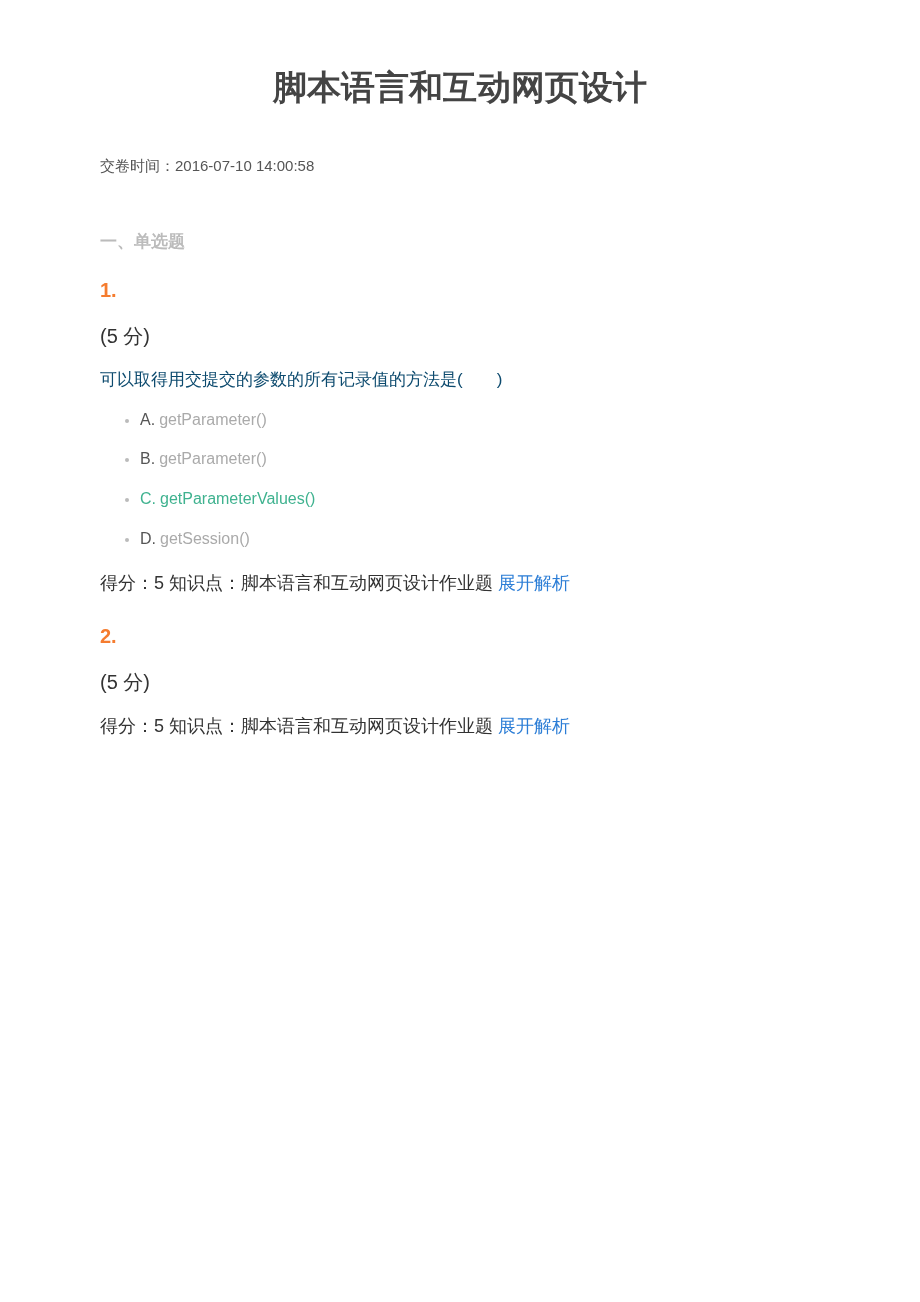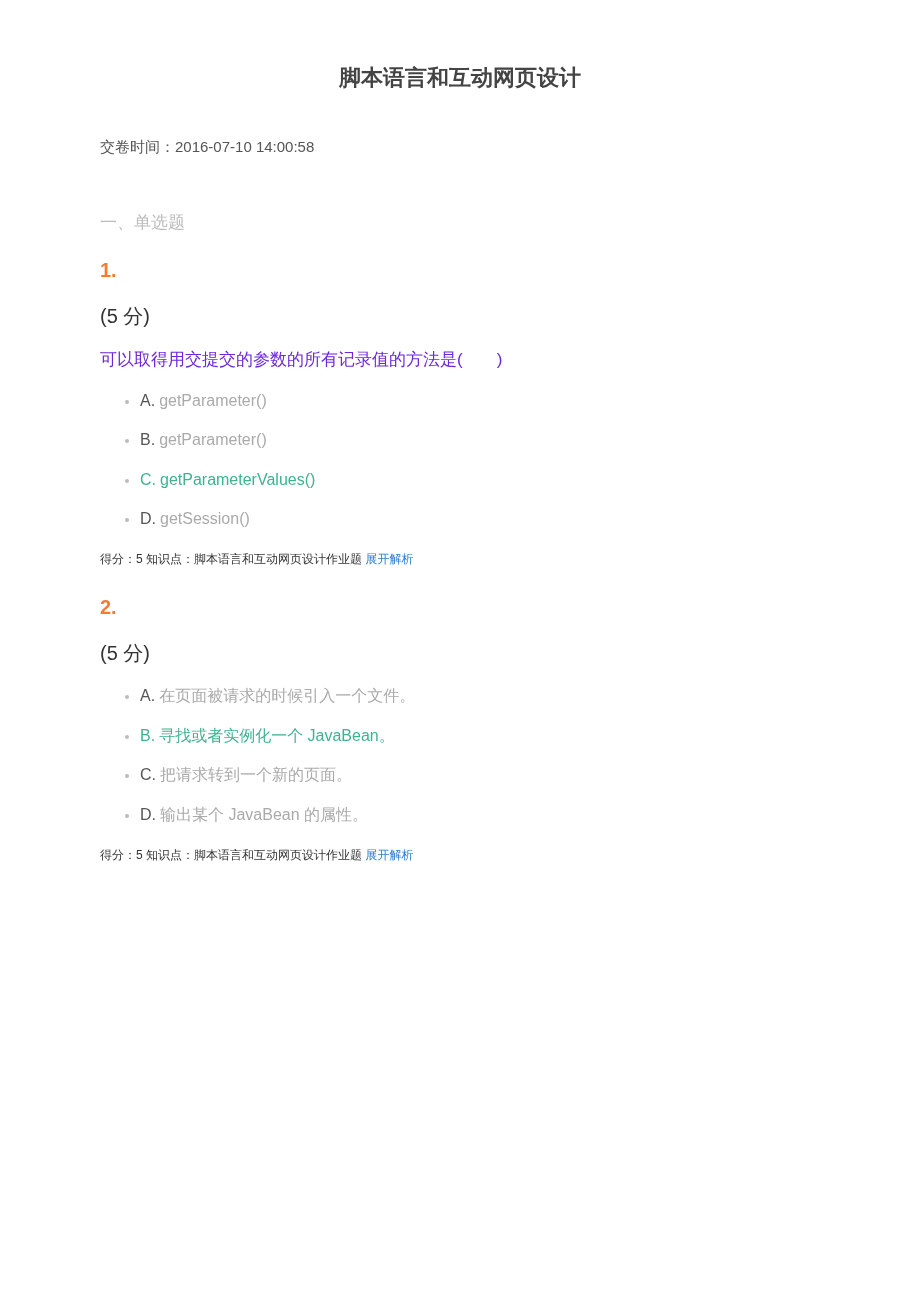--- a/index.html
+++ b/index.html
@@ -7,51 +7,51 @@
     font-family: "Microsoft YaHei", "PingFang SC", -apple-system, Arial, sans-serif;
     background: #fff;
     margin: 0;
     padding: 60px 100px 40px 100px;
     color: #333;
     font-size: 16px;
     line-height: 1.6;
   }
   .title {
     text-align: center;
-    font-size: 22px;
+    font-size: 34px;
     font-weight: 600;
     color: #444;
     margin-bottom: 40px;
   }
   .subtitle {
     text-align: left;
     font-size: 15px;
     color: #555;
     margin-bottom: 50px;
   }
   .section-heading {
     font-size: 17px;
-    font-weight: 400;
+    font-weight: 700;
     color: #bbb;
     margin-bottom: 18px;
   }
   .qnum {
     font-size: 20px;
     font-weight: 700;
     color: #f57c2f;
     margin: 16px 0 14px 0;
   }
   .points {
     font-size: 20px;
     color: #333;
     margin-bottom: 14px;
   }
   .stem {
     font-size: 17px;
-    color: #6d28d9;
+    color: #0c4a6e;
     margin-bottom: 14px;
   }
   ul.opts {
     list-style: disc;
     padding-left: 22px;
     margin: 0 0 18px 0;
   }
   ul.opts li {
     margin: 14px 18px;
     color: #bbb; 
@@ -65,21 +65,21 @@
   }
   ul.opts li .opt-text {
     color: #aaa;
     font-size: 16px;
   }
   ul.opts li.correct .opt-label,
   ul.opts li.correct .opt-text {
     color: #3fb28f;
   }
   .scoreline {
-    font-size: 12px;
+    font-size: 18px;
     color: #333;
     margin-bottom: 22px;
   }
   .scoreline .link {
     color: #2b7dd6;
     cursor: pointer;
   }
 </style>
 </head>
 <body>
@@ -95,20 +95,14 @@
     <div class="stem">可以取得用交提交的参数的所有记录值的方法是(　　)</div>
     <ul class="opts">
       <li><span class="opt-label">A.</span><span class="opt-text">getParameter()</span></li>
       <li><span class="opt-label">B.</span><span class="opt-text">getParameter()</span></li>
       <li class="correct"><span class="opt-label">C.</span><span class="opt-text">getParameterValues()</span></li>
       <li><span class="opt-label">D.</span><span class="opt-text">getSession()</span></li>
     </ul>
     <div class="scoreline"><span>得分：</span><span>5</span><span> 知识点：</span><span>脚本语言和互动网页设计作业题</span>  <span class="link">展开解析</span></div>
     <div class="qnum">2.</div>
     <div class="points">(5 分)</div>
-    <ul class="opts">
-      <li><span class="opt-label">A.</span><span class="opt-text">在页面被请求的时候引入一个文件。</span></li>
-      <li class="correct"><span class="opt-label">B.</span><span class="opt-text">寻找或者实例化一个 JavaBean。</span></li>
-      <li><span class="opt-label">C.</span><span class="opt-text">把请求转到一个新的页面。</span></li>
-      <li><span class="opt-label">D.</span><span class="opt-text">输出某个 JavaBean 的属性。</span></li>
-    </ul>
     <div class="scoreline"><span>得分：</span><span>5</span><span> 知识点：</span><span>脚本语言和互动网页设计作业题</span>  <span class="link">展开解析</span></div>
   </div>
 
 </body></html>

